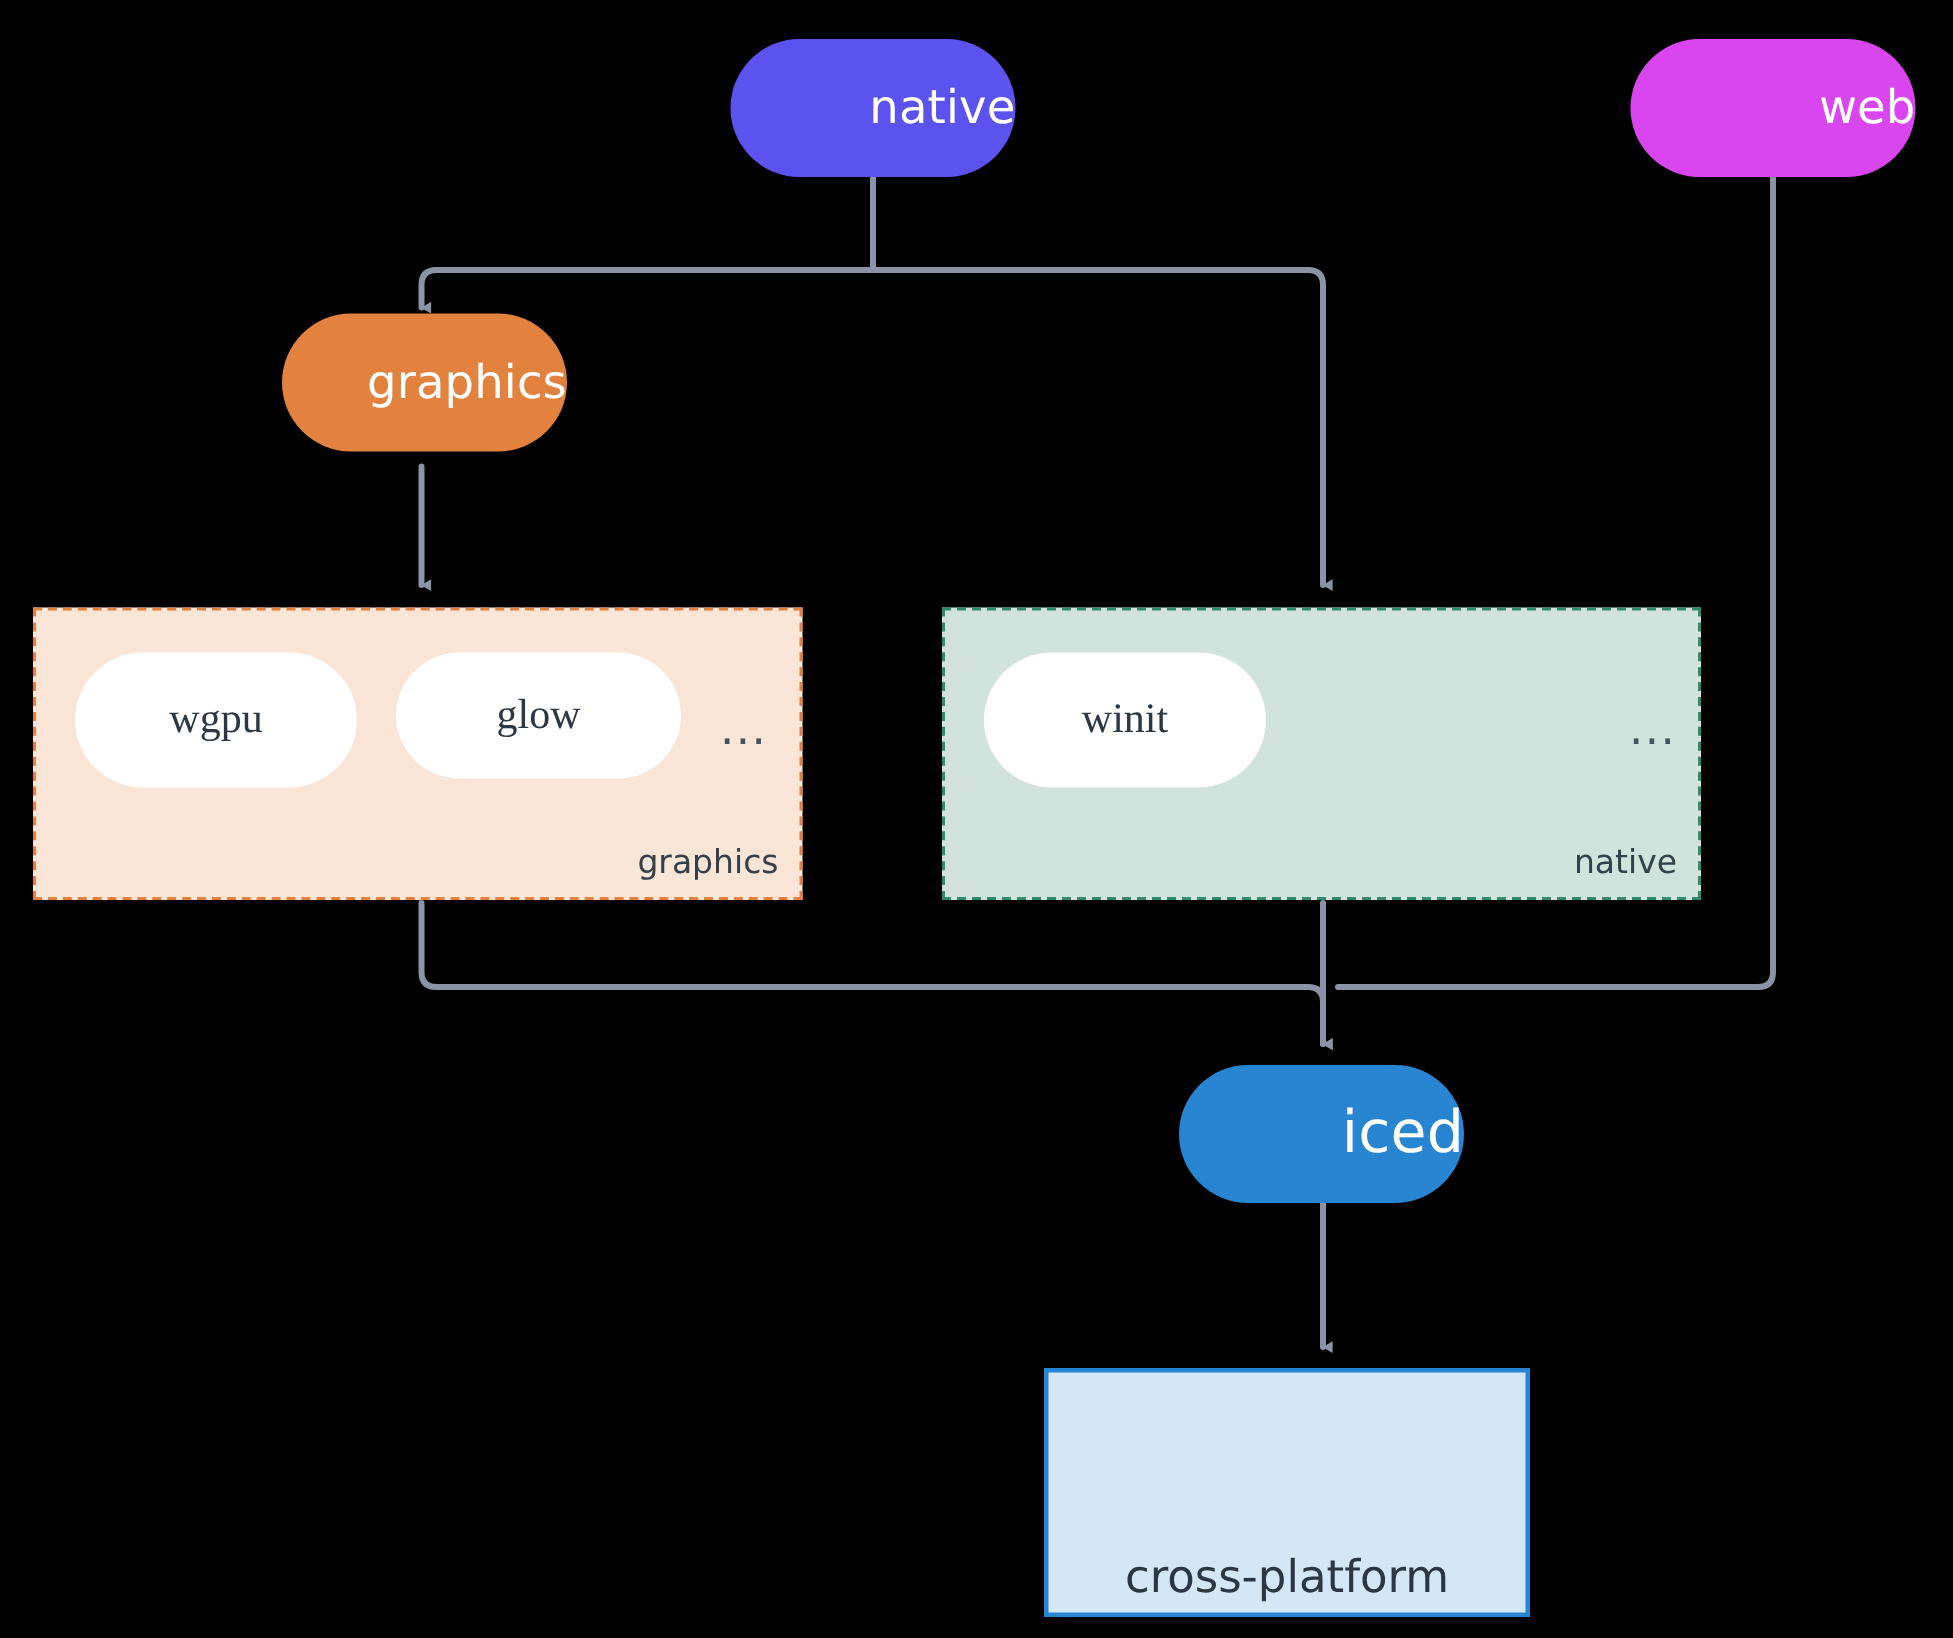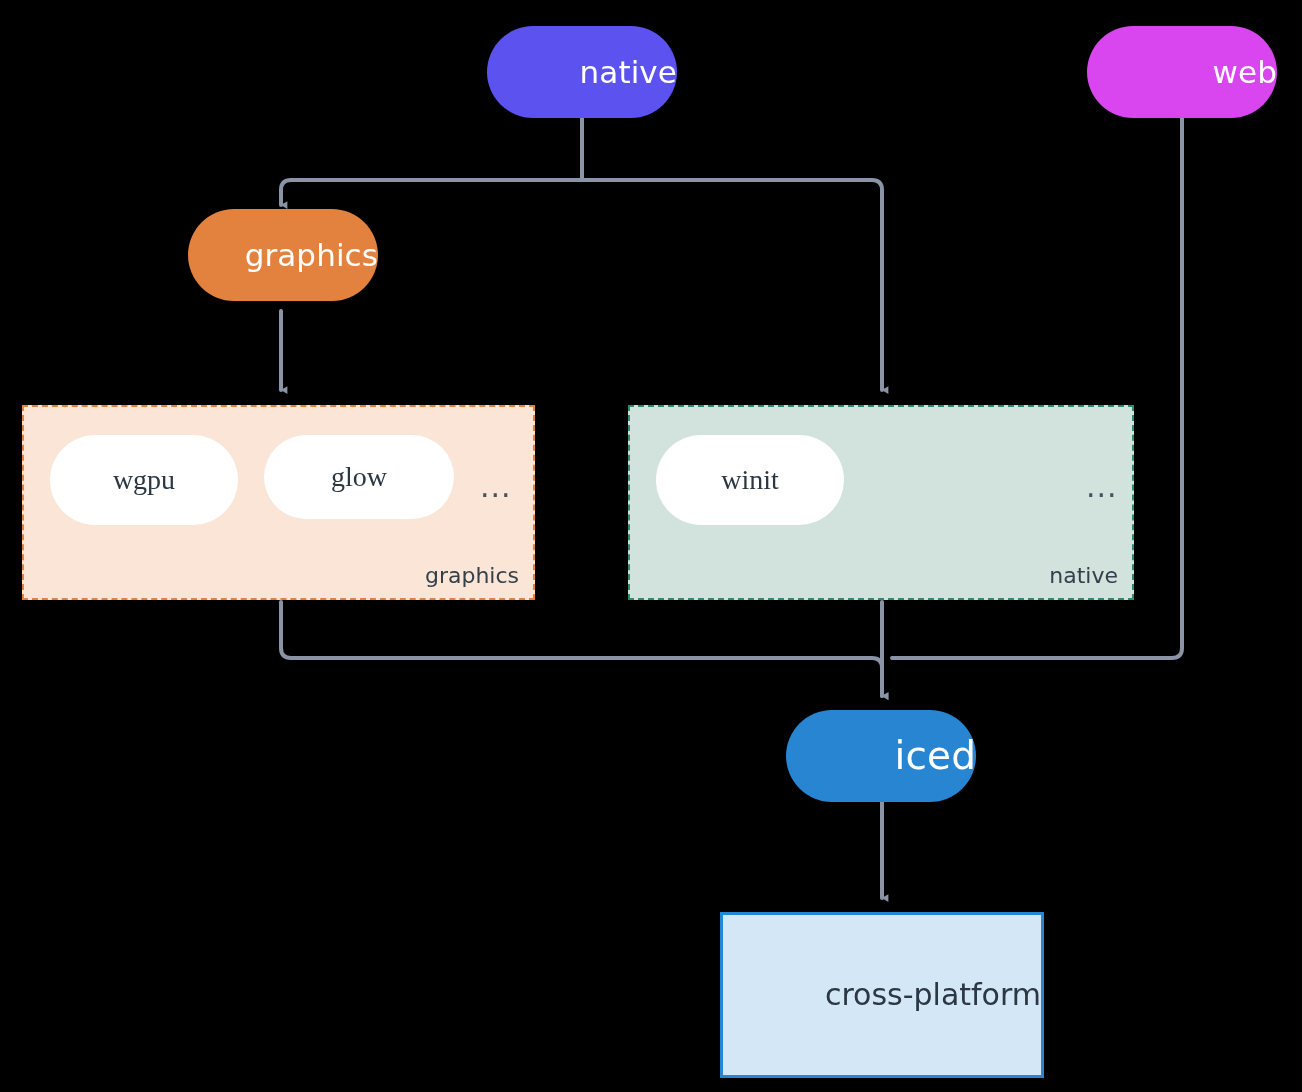--- a/index.html
+++ b/index.html
@@ -94,26 +94,26 @@
     color: #46525E;
     font-size: 30px;
     line-height: 1;
     letter-spacing: 1px;
   }
   .ellipsis-renderers { left: 480px;  top: 472px; }
   .ellipsis-shells    { left: 1086px; top: 472px; }
 
   
   .node-app {
-    left: 720px; top: 912px; width: 324px; height: 166px;
+    left: 696px; top: 912px; width: 324px; height: 166px;
     background: #D4E7F7;
     border: 3px solid #2785D2;
     color: #2B3742;
     font-size: 30px;
-    flex-direction: row;
+    flex-direction: column;
     line-height: 1.55;
   }
   .node-app span { display: block; }
 </style>
 </head>
 <body>
 
 <div id="canvas">
 
   <svg id="edges" viewBox="0 0 1302 1092" xmlns="http://www.w3.org/2000/svg">

